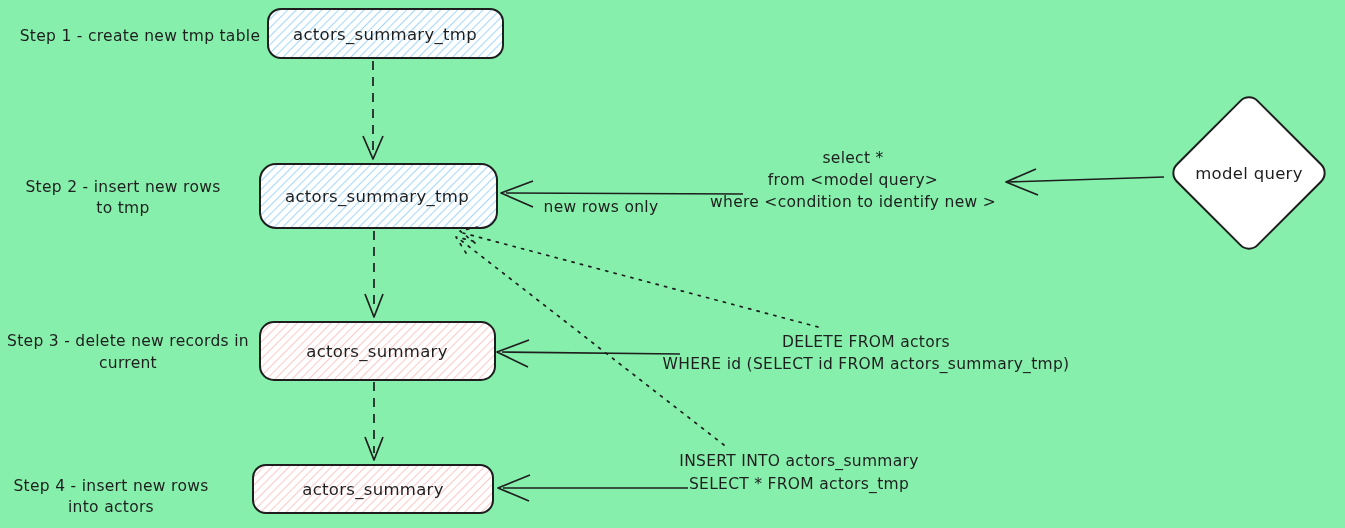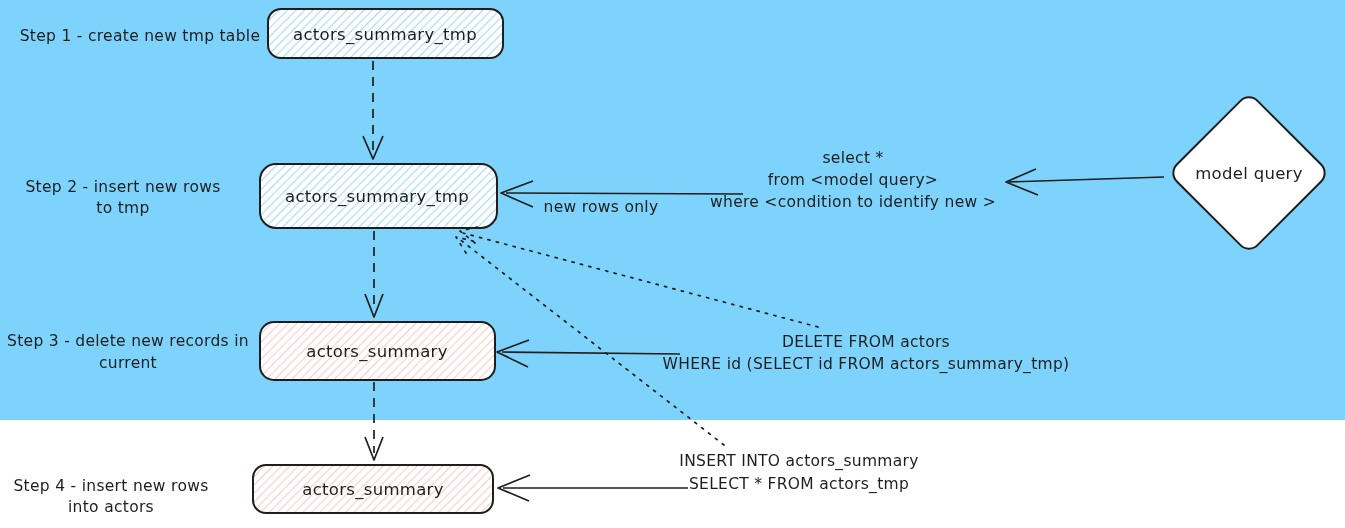--- a/index.html
+++ b/index.html
@@ -6,22 +6,22 @@
     margin: 0;
     padding: 0;
     background: #ffffff;
     width: 1345px;
     height: 528px;
     overflow: hidden;
   }
   .canvas {
     position: relative;
     width: 1345px;
-    height: 420px;
-    background: #7dd3fc;
+    height: 528px;
+    background: #86efac;
     font-family: "DejaVu Sans", sans-serif;
   }
   svg text {
     font-family: "DejaVu Sans", sans-serif;
     fill: #1e1e1e;
     letter-spacing: 0.3px;
   }
   .step-label { font-size: 15.5px; }
   .box-label  { font-size: 16.5px; }
   .query-text { font-size: 15.5px; }

